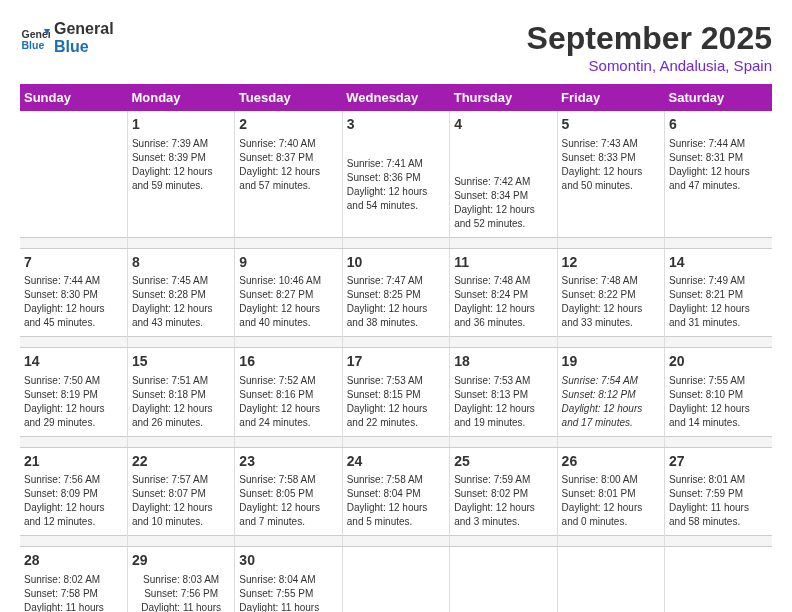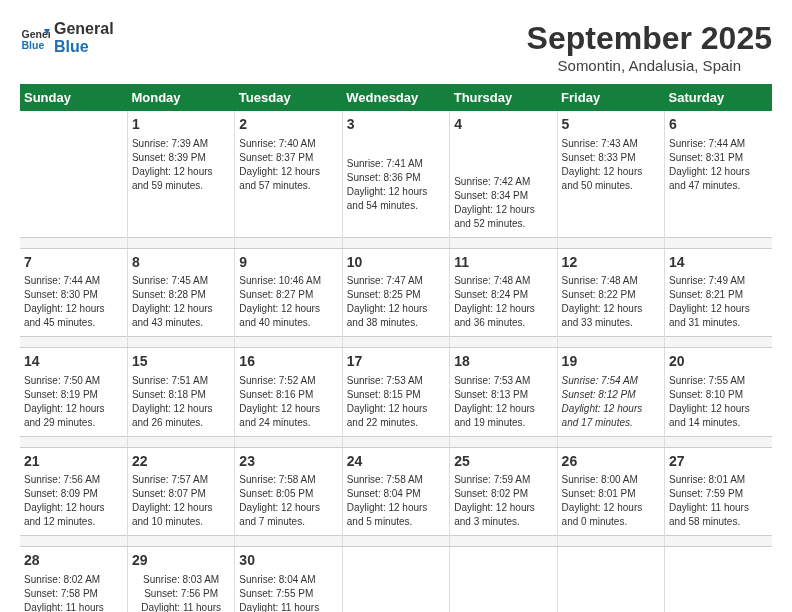--- a/index.html
+++ b/index.html
@@ -19,38 +19,38 @@
     .logo {
       display: flex;
       align-items: center;
       gap: 4px;
     }
     .logo-icon {
       width: 30px;
       height: 30px;
     }
     .title-area {
-      text-align: center;
+      text-align: right;
     }
     .month-title {
       font-size: 32px;
       font-weight: bold;
       color: #333;
     }
     .subtitle {
       font-size: 15px;
-      color: #404040;
+      color: #6d28d9;
     }
     table {
       width: 100%;
       border-collapse: collapse;
       font-size: 11px;
     }
     thead tr {
-      background-color: #15803d;
+      background-color: #a21caf;
       color: white;
     }
     thead th {
       padding: 6px 4px;
       text-align: left;
       font-size: 13px;
       font-weight: bold;
     }
     tbody tr {
       border-bottom: 1px solid #ccc;

